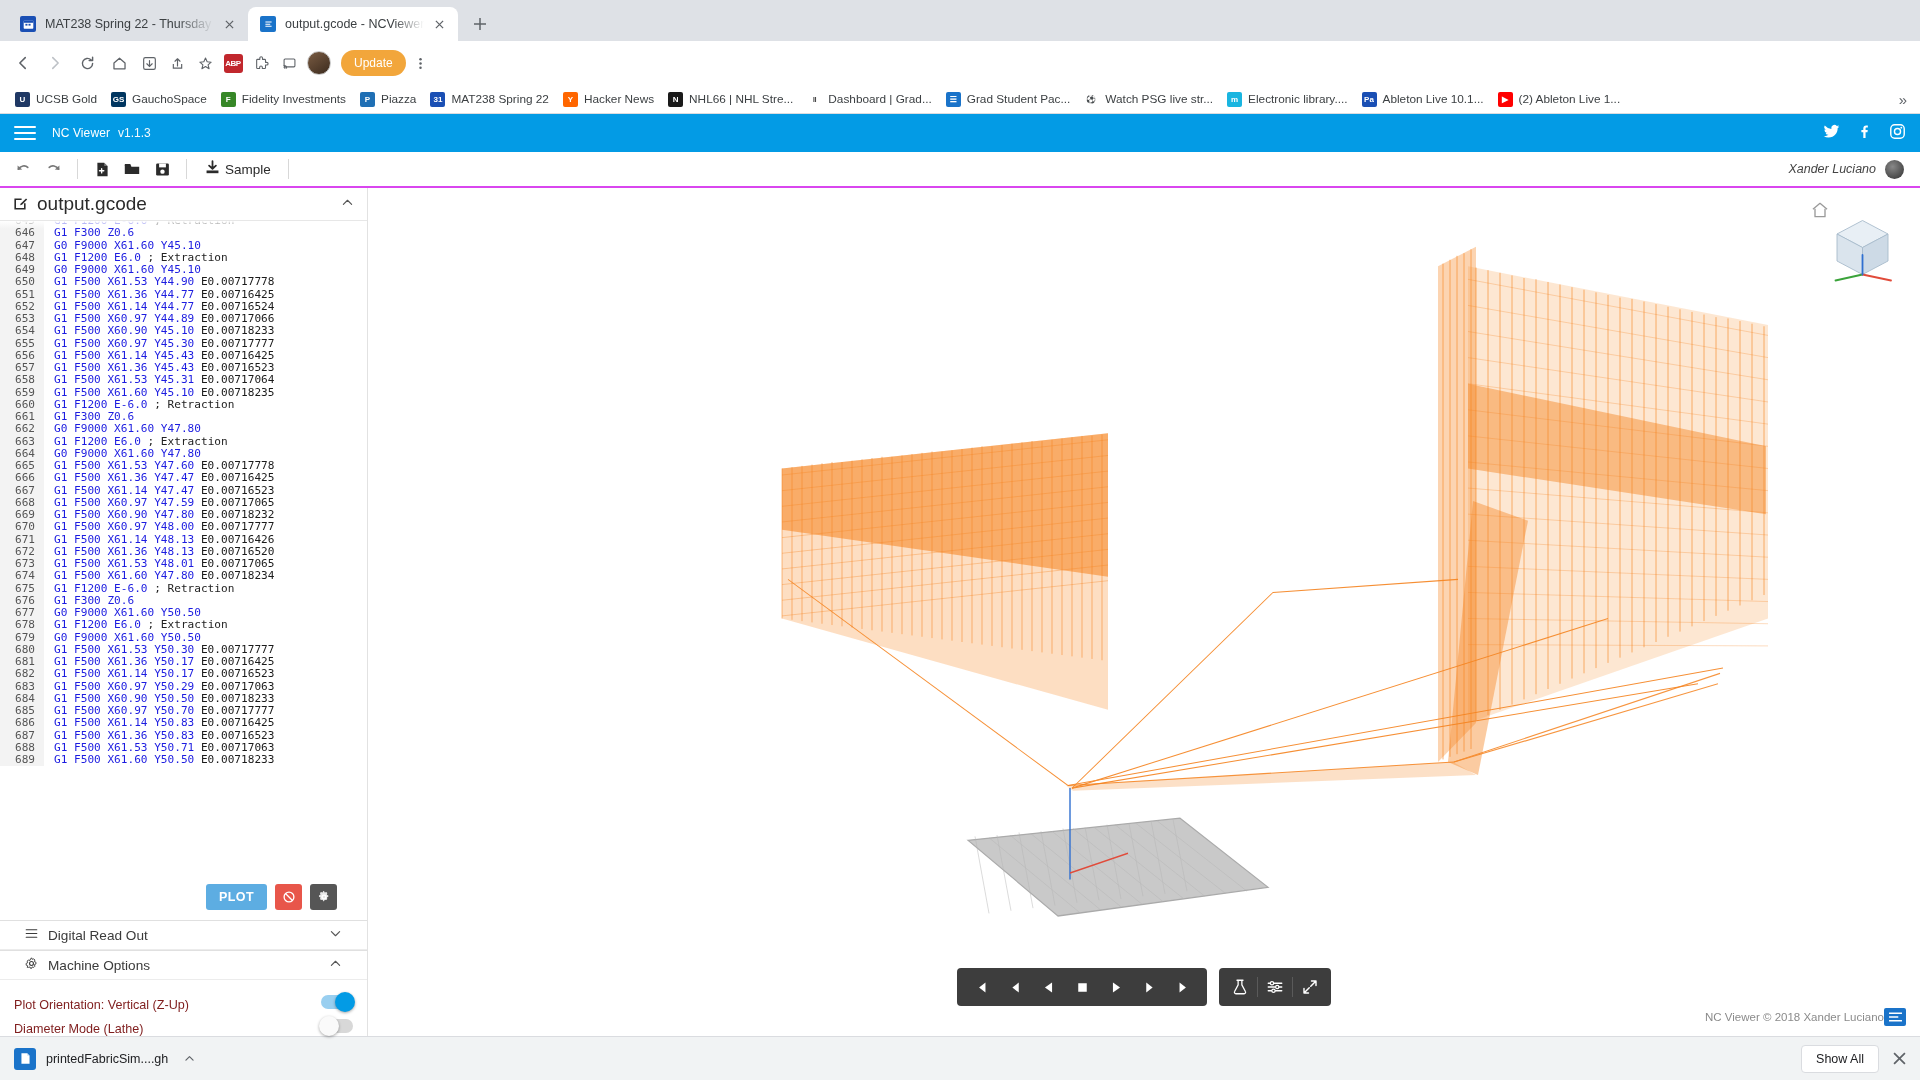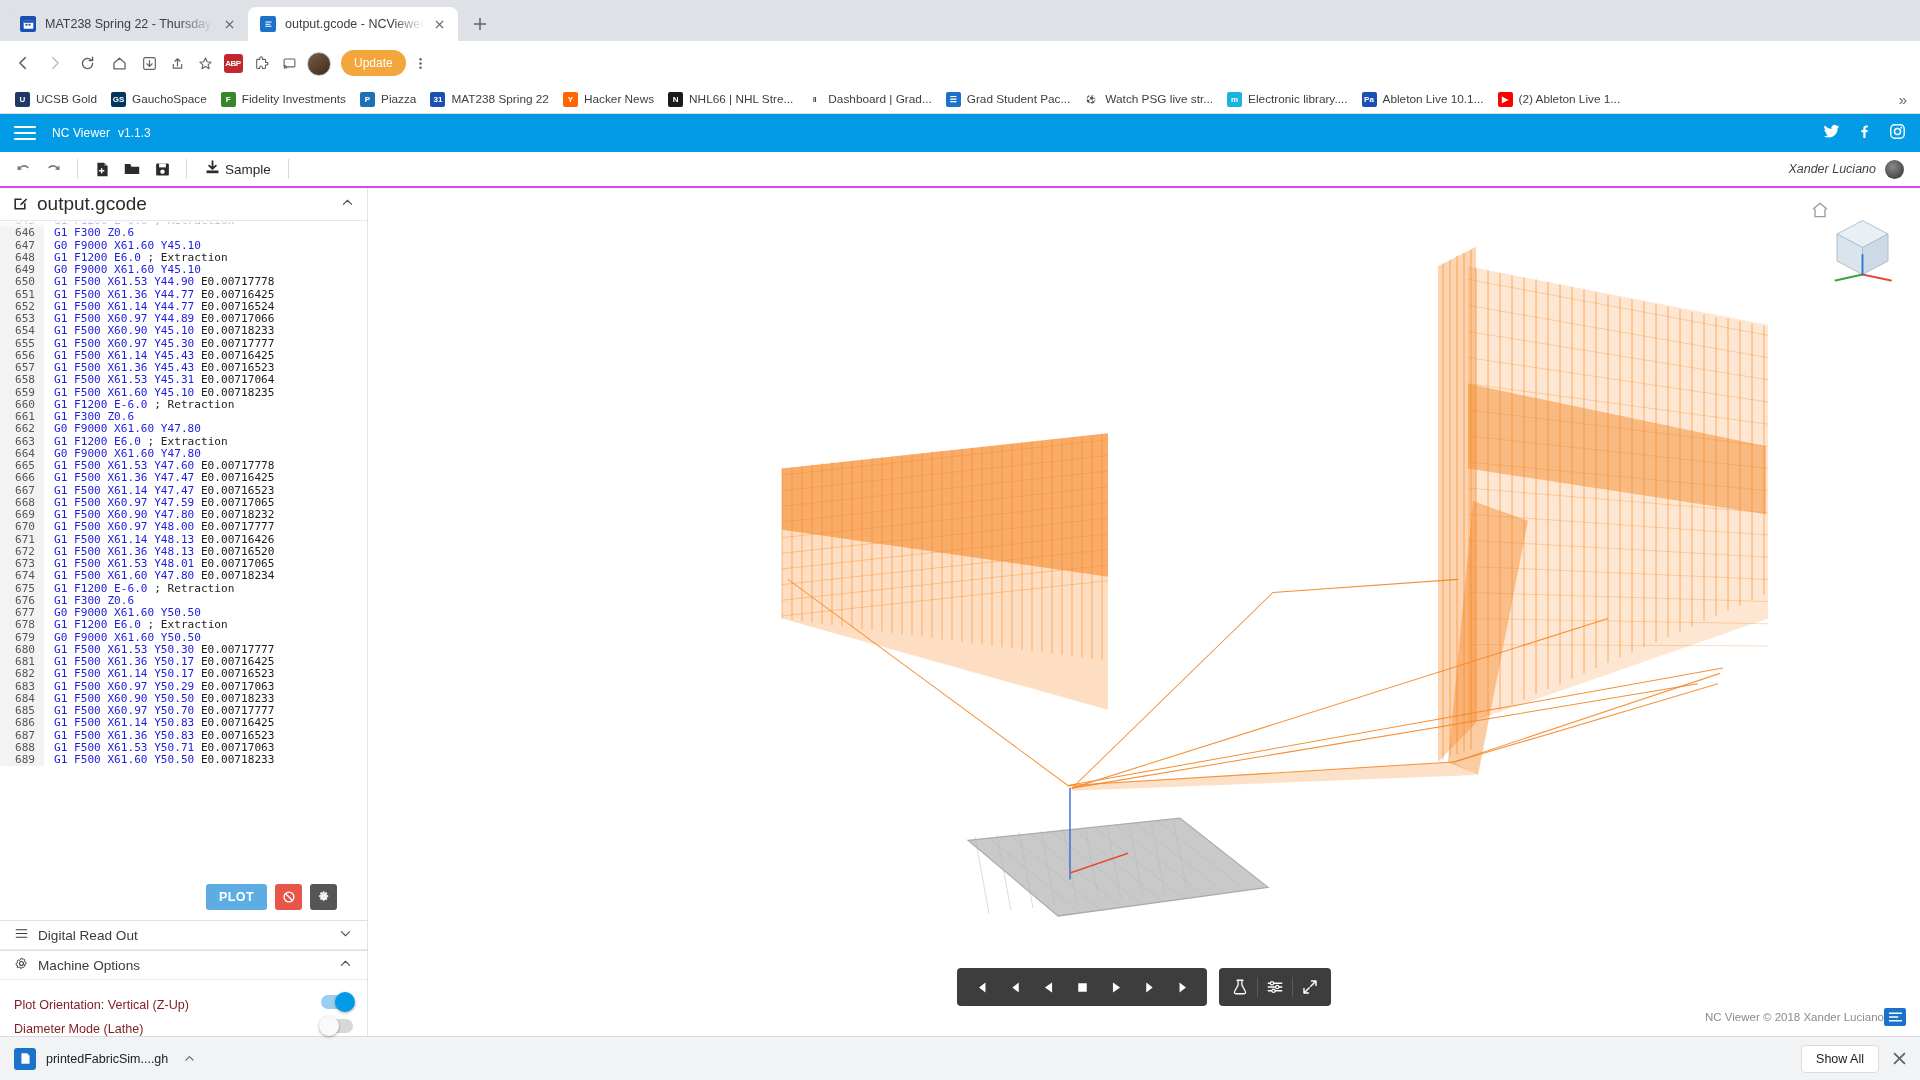--- a/index.html
+++ b/index.html
@@ -73,21 +73,21 @@
     display: flex; align-items: center; justify-content: center;
     color: #5f6368; flex: 0 0 auto;
   }
   .nav-btn.disabled { color: #bdc1c6; }
   .omnibox {
     flex: 1 1 auto; height: 30px; background: #f1f3f4;
     border-radius: 16px; display: flex; align-items: center;
     padding: 0 12px; margin: 0 8px; gap: 10px; font-size: 13.5px; color: #202124;
   }
   .omnibox .lock { color:#5f6368; display:flex; align-items:center; }
-  .tb-right { display: flex; align-items: flex-end; gap: 2px; flex:0 0 auto;}
+  .tb-right { display: flex; align-items: center; gap: 2px; flex:0 0 auto;}
   .ext-icon {
     width: 26px; height: 26px; display:flex; align-items:center;
     justify-content:center; color:#5f6368; border-radius:50%;
   }
   .badge-abp {
     width:19px;height:19px;border-radius:3px;background:#c1272d;color:#fff;
     font-size:8px;font-weight:bold;display:flex;align-items:center;justify-content:center;
     letter-spacing:-0.5px;
   }
   .avatar-btn {
@@ -208,21 +208,21 @@
   .btn-sq {
     width:27px;height:26px;border-radius:3px;border:none;
     display:flex;align-items:center;justify-content:center;color:#fff;
   }
   .btn-stop { background:#e8564a; }
   .btn-cfg  { background:#565656; }
 
   .accordion { flex:0 0 auto; border-top:1px solid #e0e0e0; }
   .acc-head {
     height: 29px; display:flex; align-items:center; gap:9px;
-    padding: 0 14px; font-size: 13.6px; color:#3b3b3b;
+    padding: 0 24px; font-size: 13.6px; color:#3b3b3b;
     border-bottom:1px solid #ececec;
   }
   .acc-head .chev { margin-left:auto; color:#555; }
   .opt-row {
     height: 23px; display:flex; align-items:flex-end; padding: 0 14px;
     font-size: 12.6px; color:#7f1d1d;
   }
   .opt-row .sw { margin-left:auto; }
   .switch {
     width: 32px; height: 14px; border-radius: 7px; position:relative;

